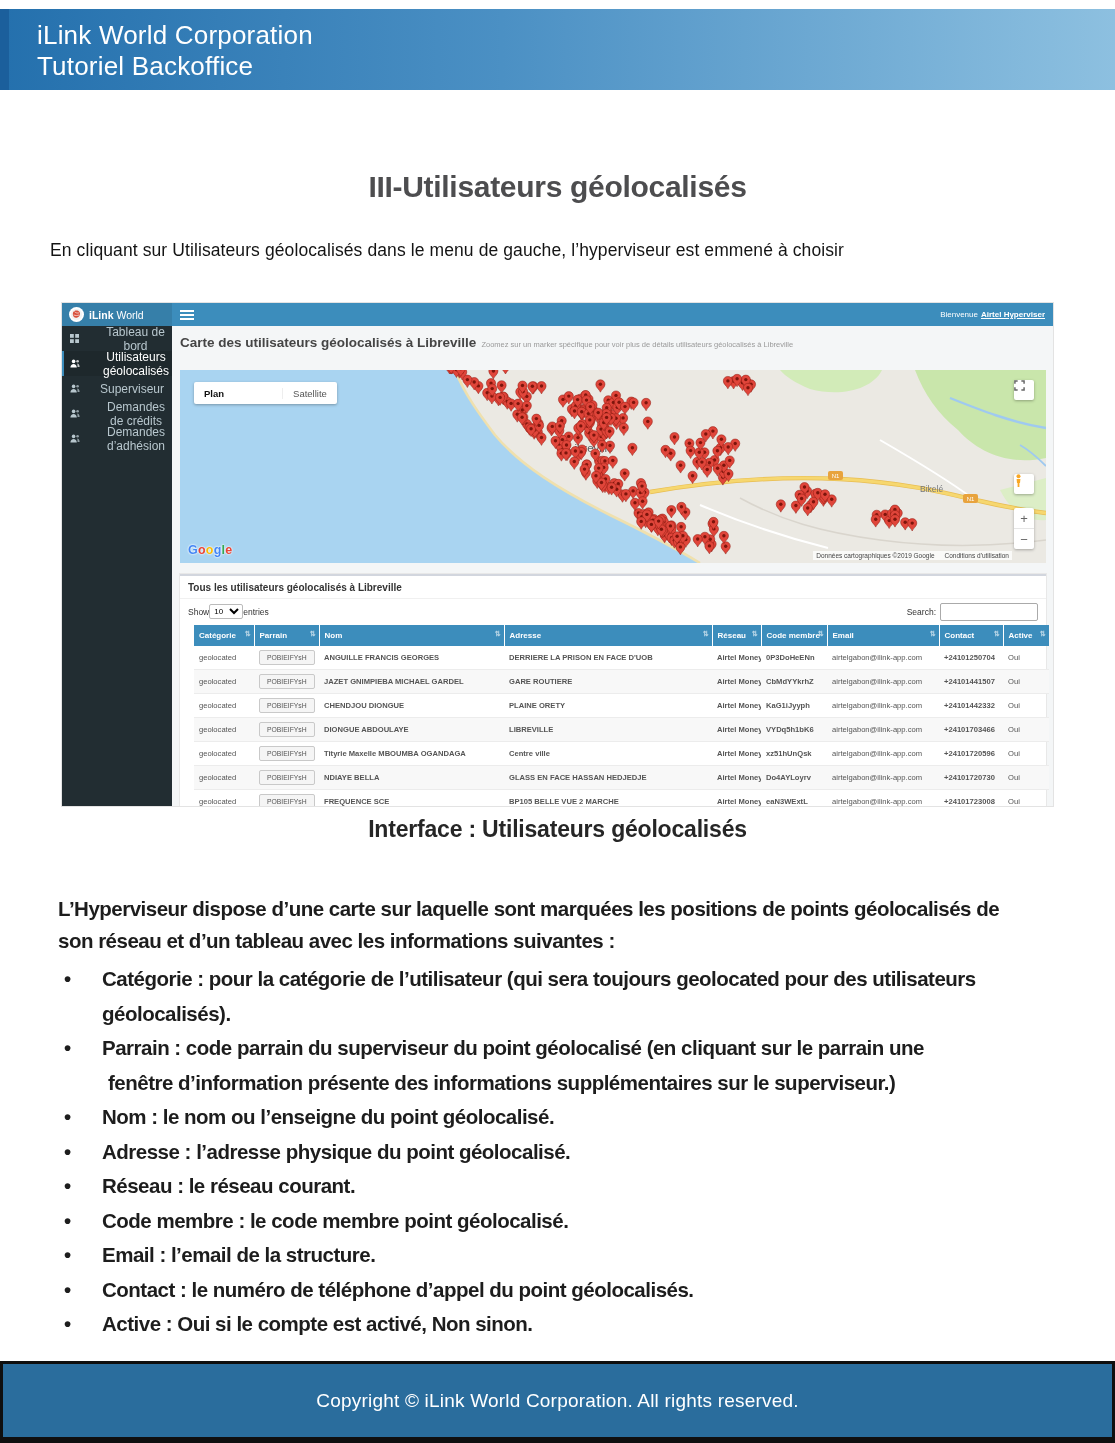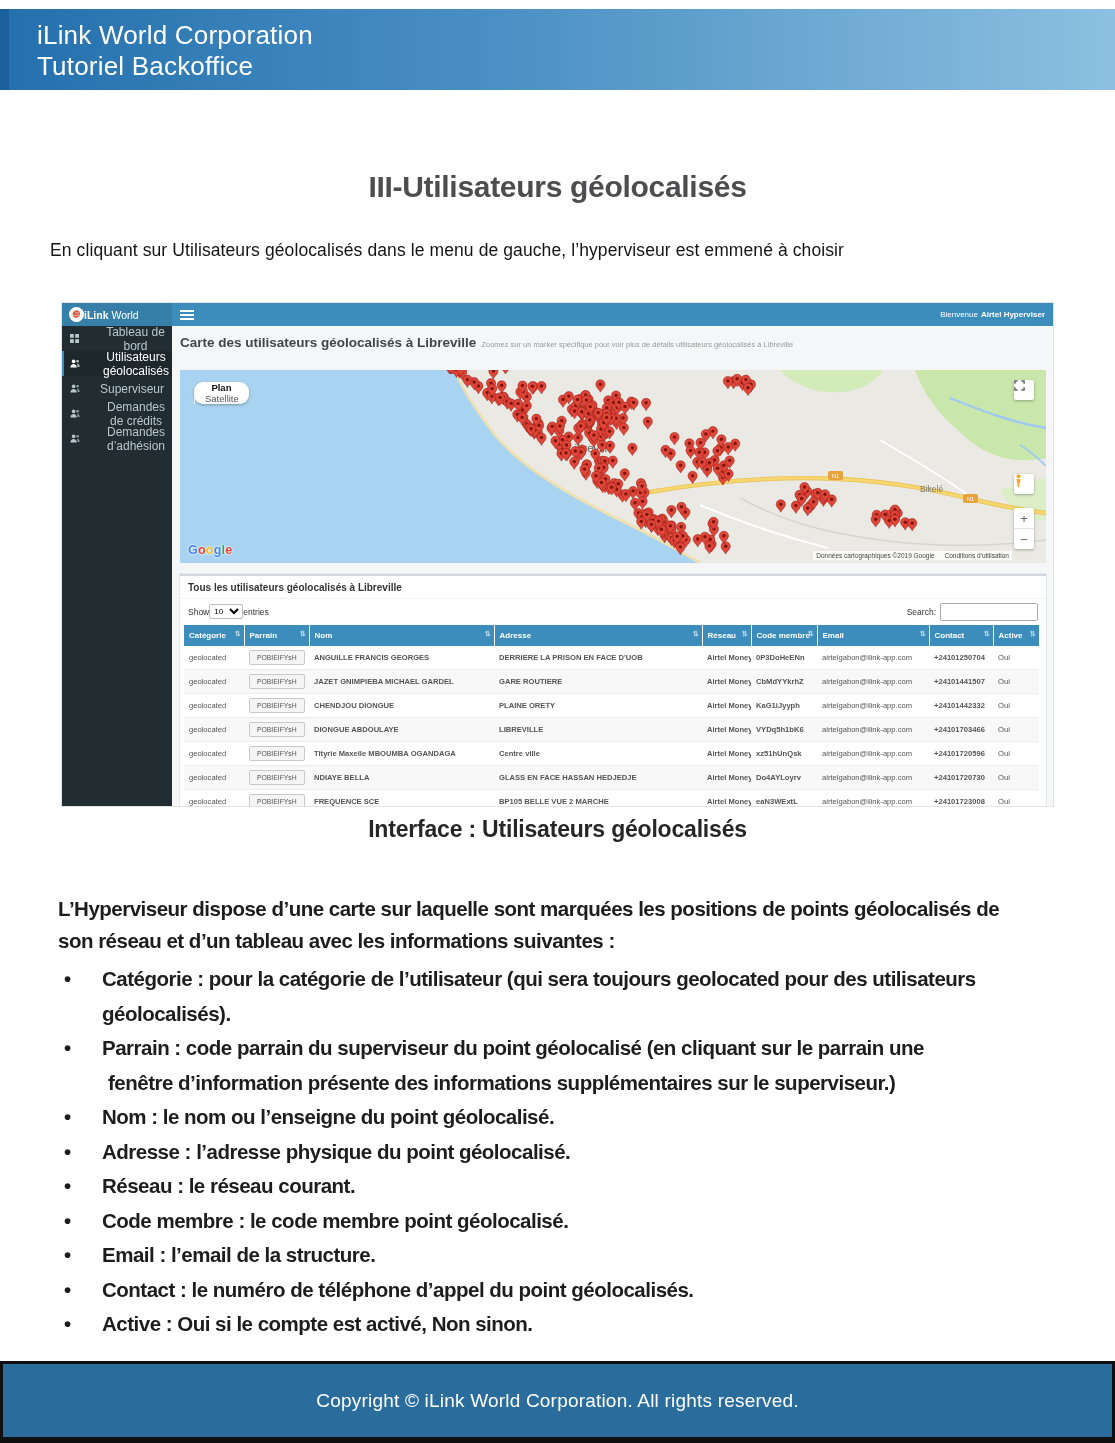--- a/index.html
+++ b/index.html
@@ -16,45 +16,45 @@
   .doc-title{position:absolute;left:0;top:170px;width:100%;text-align:center;
     font-size:30px;font-weight:700;color:#4d4d4f;letter-spacing:-.3px;}
   .doc-intro{position:absolute;left:50px;top:237px;width:1020px;font-size:17.5px;
     line-height:27px;color:#141414;letter-spacing:.1px;}
 
   
   .shot{position:absolute;left:62px;top:303px;width:991px;height:503px;background:#f4f6f7;
     overflow:hidden;box-shadow:0 0 0 1px #e3e3e3;font-family:"Liberation Sans",sans-serif;}
   .topbar{position:absolute;left:0;top:0;width:100%;height:23px;background:#3c8dbc;}
   .brand{position:absolute;left:0;top:0;width:110px;height:23px;background:#367fa9;color:#fff;
-    display:flex;align-items:center;padding-left:7px;box-sizing:border-box;}
+    display:flex;align-items:center;gap:5px;padding-left:7px;box-sizing:border-box;}
   .brand .logo{width:15px;height:15px;border-radius:50%;background:#fff;display:flex;align-items:center;justify-content:center;}
   .brand .bname{font-size:10.5px;}
   .hamburger{position:absolute;left:118px;top:5px;width:14px;height:12px;cursor:pointer;}
   .hamburger i{display:block;height:2px;background:#fff;margin:2px 0;}
   .welcome{position:absolute;right:8px;top:0;height:23px;line-height:23px;color:#fff;font-size:8px;}
-  .welcome b{margin-left:3px;}
+  .welcome b{margin-left:3px;text-decoration:underline;}
 
   .sidebar{position:absolute;left:0;top:23px;width:110px;height:480px;background:#222d32;}
   .sb-item{display:flex;align-items:center;gap:20px;height:25px;padding-left:8px;color:#b8c7ce;
     font-size:12px;cursor:pointer;text-align:center;}
   .sb-item.active{background:#1e282c;color:#fff;border-left:2px solid #3c8dbc;padding-left:6px;}
   .sb-ico svg{display:block;}
 
   .content{position:absolute;left:110px;top:23px;right:0;bottom:0;background:#f4f6f7;}
   .page-title{position:absolute;left:8px;top:9px;font-size:13.5px;font-weight:700;color:#454545;}
   .page-sub{font-size:7.5px;font-weight:400;color:#9a9a9a;margin-left:5px;}
 
   
   .map{position:absolute;left:8px;top:44px;width:866px;height:193px;background:#ebe9e3;overflow:hidden;}
   .map svg{position:absolute;left:0;top:0;}
-  .map-ctl-plan{position:absolute;left:14px;top:12px;height:22px;background:#fff;border-radius:9px;
-    box-shadow:0 1px 3px rgba(0,0,0,.3);display:flex;align-items:center;font-size:9.5px;cursor:pointer;flex-direction:column;}
+  .map-ctl-plan{position:absolute;left:14px;top:12px;height:22px;background:#fff;border-radius:2px;
+    box-shadow:0 1px 3px rgba(0,0,0,.3);display:flex;align-items:center;font-size:9.5px;cursor:pointer;}
   .map-ctl-plan .plan{padding:0 10px;font-weight:700;color:#111;}
-  .map-ctl-plan .sat{padding:0 10px;color:#555;border-left:1px solid #eee;}
+  .map-ctl-plan .sat{padding:0 10px;color:#555;border-left:1px solid #eee;margin-left:48px;}
   .map-fullscreen{position:absolute;right:12px;top:10px;width:20px;height:20px;background:#fff;border-radius:2px;
     box-shadow:0 1px 3px rgba(0,0,0,.3);display:flex;align-items:center;justify-content:center;cursor:pointer;}
   .map-pegman{position:absolute;right:12px;top:104px;width:20px;height:20px;background:#fff;border-radius:2px;
     box-shadow:0 1px 3px rgba(0,0,0,.3);display:flex;align-items:center;justify-content:center;cursor:pointer;}
   .map-zoom{position:absolute;right:12px;top:138px;width:20px;height:41px;background:#fff;border-radius:2px;
     box-shadow:0 1px 3px rgba(0,0,0,.3);display:flex;flex-direction:column;}
   .map-zoom div{flex:1;display:flex;align-items:center;justify-content:center;font-size:13px;color:#666;cursor:pointer;}
   .map-zoom .zin{border-bottom:1px solid #e6e6e6;}
   .g-logo{position:absolute;left:8px;bottom:6px;font-size:12.5px;font-weight:700;letter-spacing:.2px;
     text-shadow:0 0 2px #fff,0 0 2px #fff;}
@@ -66,21 +66,21 @@
   .panel{position:absolute;left:8px;top:248px;width:866px;height:260px;background:#fff;
     border-top:2px solid #d2d6de;box-shadow:0 0 0 1px #e8e8e8;}
   .panel-title{padding:6px 8px 5px 8px;font-size:10px;font-weight:700;color:#333;border-bottom:1px solid #f0f0f0;}
   .tbl-controls{position:relative;height:26px;font-size:8.5px;color:#333;}
   .show-wrap{position:absolute;left:8px;top:5px;display:flex;align-items:center;gap:0;}
   .show-wrap select{font-size:8px;width:34px;height:15px;border:1px solid #bbb;border-radius:2px;background:#fff;
     font-family:"Liberation Sans",sans-serif;}
   .search-wrap{position:absolute;right:8px;top:4px;display:flex;align-items:center;gap:4px;}
   .search-wrap input{width:92px;height:14px;border:1px solid #aaa;border-radius:2px;font-size:8px;}
 
-  table.data{border-collapse:collapse;table-layout:fixed;width:855px;margin-left:4px;font-size:7.6px;}
+  table.data{border-collapse:collapse;table-layout:fixed;width:855px;margin-left:14px;font-size:7.6px;}
   table.data th{background:#3c8dbc;color:#fff;font-size:8px;text-align:left;padding:5px 5px;height:11px;
     border-right:1px solid rgba(255,255,255,.12);position:relative;cursor:pointer;white-space:nowrap;
     overflow:hidden;}
   table.data th .sort{position:absolute;right:3px;top:5px;font-size:7px;opacity:.65;}
   table.data td{padding:3px 5px;height:17px;color:#555;border-bottom:1px solid #ececec;white-space:nowrap;
     overflow:hidden;vertical-align:middle;}
   table.data tr:nth-child(even) td{background:#f8f8f8;}
   td.c-nom,td.c-adresse{font-weight:700;color:#3c3c3c;}
   td.c-reseau,td.c-code,td.c-contact{font-weight:700;color:#474747;}
   .parrain-btn{display:inline-block;border:1px solid #c9c9c9;background:#f5f5f5;border-radius:2px;

